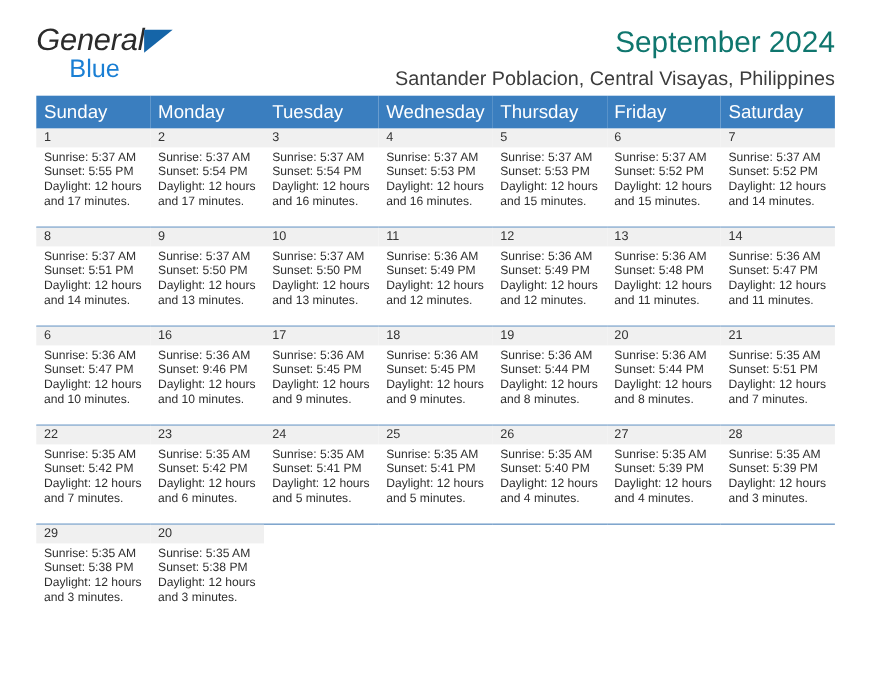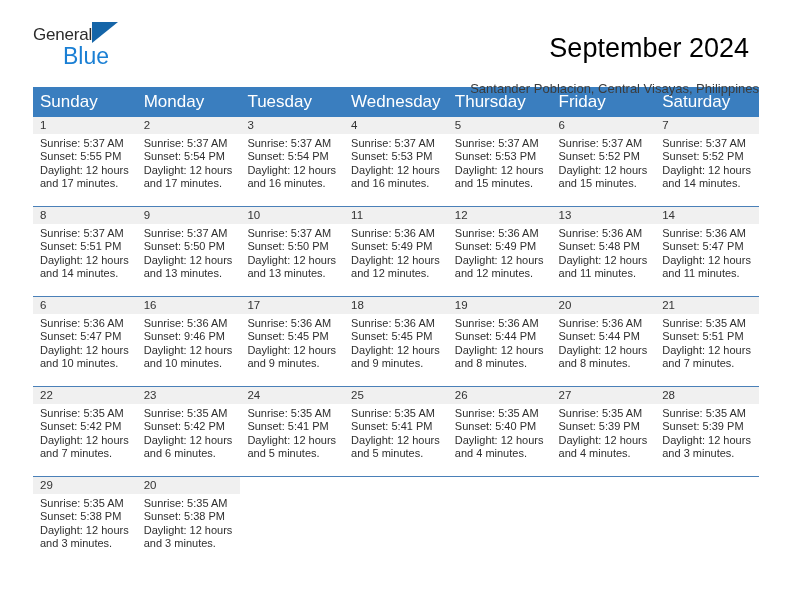--- a/index.html
+++ b/index.html
@@ -30,25 +30,26 @@
     box-sizing: border-box;
   }
   .logo {
     position: absolute;
     left: 0;
     top: 22px;
     width: 200px;
     height: 50px;
   }
   .logo-general {
-    font-size: 17px;
+    font-size: 28px;
     color: #2b2b2b;
     letter-spacing: -0.2px;
     line-height: 1;
     font-family: "Liberation Sans", sans-serif;
+    font-style: italic;
   }
   .logo-tri {
     display: inline-block;
     width: 0;
     height: 0;
     border-left: 26px solid #1565a8;
     border-bottom: 21px solid transparent;
     vertical-align: -3px;
     margin-left: 0px;
   }
@@ -58,28 +59,28 @@
     line-height: 1;
     margin-top: 1px;
     margin-left: 30px;
     font-family: "Liberation Sans", sans-serif;
   }
   .title-block {
     text-align: right;
   }
   .cal-title {
     font-size: 27px;
-    color: #000000;
+    color: #0f766e;
     font-weight: normal;
     line-height: 1.05;
-    margin: 10px;
+    margin: 0;
     padding-top: 6px;
   }
   .cal-subtitle {
-    font-size: 13px;
+    font-size: 18px;
     color: #3c3c3c;
     margin: 0;
     padding-top: 9px;
   }
 
   
   .calendar {
     width: 726px;
     margin-top: 13px;
     border-collapse: collapse;

